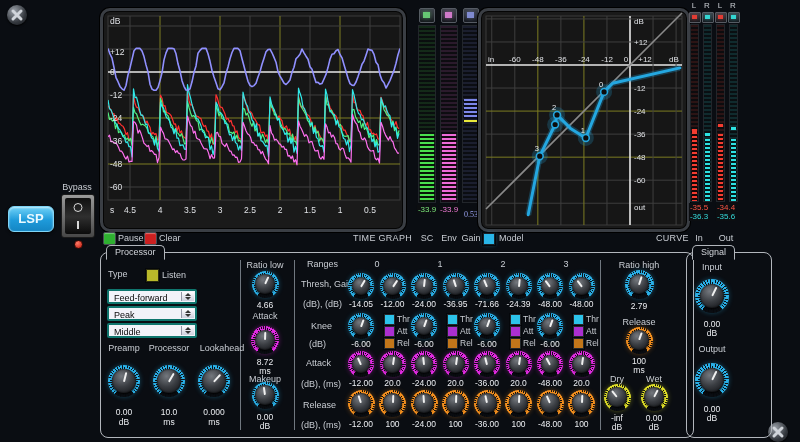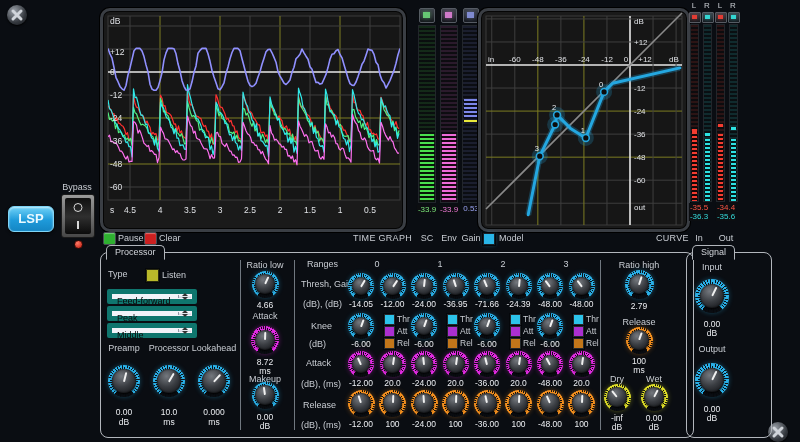--- a/index.html
+++ b/index.html
@@ -7,21 +7,21 @@
   .abs{position:absolute;}
   .lbl{position:absolute;font-size:9px;color:#c9cdd3;text-align:center;transform:translateX(-50%);white-space:nowrap;}
   .lbll{position:absolute;font-size:9px;color:#c9cdd3;white-space:nowrap;}
   .val{position:absolute;font-size:8.5px;color:#eceef2;text-align:center;transform:translateX(-50%);white-space:nowrap;}
   .grp{position:absolute;border:1px solid #b2b6bc;border-radius:8px;}
   .tab{position:absolute;font-size:9px;color:#d2d5da;background:#0a0d12;border:1px solid #b2b6bc;border-bottom:1px solid #0a0d12;border-radius:5px 5px 0 0;padding:1px 8px 2px;}
   .sep{position:absolute;width:1px;background:#70777f;}
   .graphbox{position:absolute;background:#1a1a1a;border:3px solid #3a3e44;border-radius:10px;box-shadow:0 0 0 1px #000, inset 0 0 0 1px #050505;}
   .graphbox svg{position:absolute;left:0;top:0;}
   .brandbtn{position:absolute;border-radius:6px;border:1px solid #7fd4f6;background:linear-gradient(180deg,#6fd2f8,#1e9ada 55%,#1486c4);color:#eaf9ff;font-weight:bold;text-align:center;box-shadow:inset 0 1px 2px rgba(255,255,255,.6),0 1px 3px rgba(0,0,0,.7);cursor:pointer;}
-  .dd{position:absolute;width:90px;height:15px;background:#f2f3f9;border:5px solid #0f766e;border-radius:2px;font-size:9px;color:#0a0a0a;line-height:14px;padding-left:5px;box-sizing:border-box;cursor:pointer;}
+  .dd{position:absolute;width:90px;height:15px;background:#f2f3f9;border:2px solid #0f766e;border-radius:2px;font-size:9px;color:#0a0a0a;line-height:14px;padding-left:5px;box-sizing:border-box;cursor:pointer;}
   .spin{position:absolute;right:1px;top:1px;bottom:1px;width:12px;background:linear-gradient(#fdfdff,#cdd0de);border-left:1px solid #9396a5;display:flex;flex-direction:column;align-items:center;justify-content:center;gap:1px;}
   .spin i{width:0;height:0;border-left:3px solid transparent;border-right:3px solid transparent;}
   .spin .up{border-bottom:3px solid #333;}
   .spin .dn{border-top:3px solid #333;}
   .knob{position:absolute;border-radius:50%;cursor:pointer;}
   .kring{position:absolute;inset:0;border-radius:50%;}
   .kticks{position:absolute;inset:0;border-radius:50%;background:repeating-conic-gradient(from 2deg, rgba(8,10,13,.95) 0deg 3deg, transparent 3deg 10deg);}
   .kbody{position:absolute;inset:14%;border-radius:50%;background:radial-gradient(circle at 40% 30%, #74787e, #3a3d42 48%, #191b1f 85%);box-shadow:0 1px 2px rgba(0,0,0,.85), inset 0 0 2px #000;}
   .kptr{position:absolute;left:50%;bottom:48%;width:2px;height:42%;background:#f0f0f0;transform-origin:50% 100%;border-radius:1px;}
   .cb{position:absolute;width:9px;height:9px;border:1px solid #23272c;box-shadow:0 0 0 1px #05070a;}
@@ -138,21 +138,21 @@
     <div class="tint seg-p"></div>
     <div class="mfill seg-p" style="height:68px;"></div>
   </div>
   <div class="mcol" style="left:462px;width:18px;">
     <div class="tint seg-b"></div>
     <div class="abs seg-b" style="left:1px;right:1px;top:73px;height:20px;"></div>
     <div class="abs" style="left:1px;right:1px;top:94px;height:2px;background:#e8e83a;"></div>
   </div>
   <div class="mval" style="left:427px;top:205px;color:#7be87b;">-33.9</div>
   <div class="mval" style="left:449px;top:205px;color:#f07bd8;">-33.9</div>
-  <div class="mval" style="left:471px;top:204px;color:#99a2f2;">0.53</div>
+  <div class="mval" style="left:471px;top:210px;color:#99a2f2;font-family:Liberation Serif, serif;">0.53</div>
 
   <div class="graphbox" style="left:478px;top:8px;width:206px;height:218px;">
     <svg id="cgsvg" width="206" height="218">
         <rect x="5" y="5" width="196" height="209" fill="#161616" stroke="#3a3a3a" stroke-width="1"></rect>
         <clipPath id="cgc">
           <rect x="5" y="5" width="196" height="209"></rect>
         </clipPath>
         <line x1="10.759999999999991" y1="5" x2="10.759999999999991" y2="214" stroke="#3e3e3e" stroke-width="1"></line>
         <line x1="5" y1="192.24" x2="201" y2="192.24" stroke="#3e3e3e" stroke-width="1"></line>
         <line x1="33.80000000000001" y1="5" x2="33.80000000000001" y2="214" stroke="#3e3e3e" stroke-width="1"></line>
@@ -285,21 +285,21 @@
         <i class="up"></i>
         <i class="dn"></i>
       </span></div>
   <div class="dd" style="left:107px;top:323px;"><span>Middle</span><span class="spin">
         <i class="up"></i>
         <i class="dn"></i>
       </span></div>
 
   <div class="lbl" style="left:124px;top:343px;">Preamp</div>
   <div class="lbl" style="left:169px;top:343px;">Processor</div>
-  <div class="lbl" style="left:214px;top:343px;">Lookahead</div>
+  <div class="lbl" style="left:214px;top:343px;padding-left:16px;">Lookahead</div>
   <div class="val" style="left:124px;top:407px;">0.00</div>
   <div class="val" style="left:124px;top:417px;">dB</div>
   <div class="val" style="left:169px;top:407px;">10.0</div>
   <div class="val" style="left:169px;top:417px;">ms</div>
   <div class="val" style="left:214px;top:407px;">0.000</div>
   <div class="val" style="left:214px;top:417px;">ms</div>
 
   <div class="lbl" style="left:265px;top:260px;">Ratio low</div>
   <div class="val" style="left:265px;top:300px;">4.66</div>
   <div class="lbl" style="left:265px;top:311px;">Attack</div>

